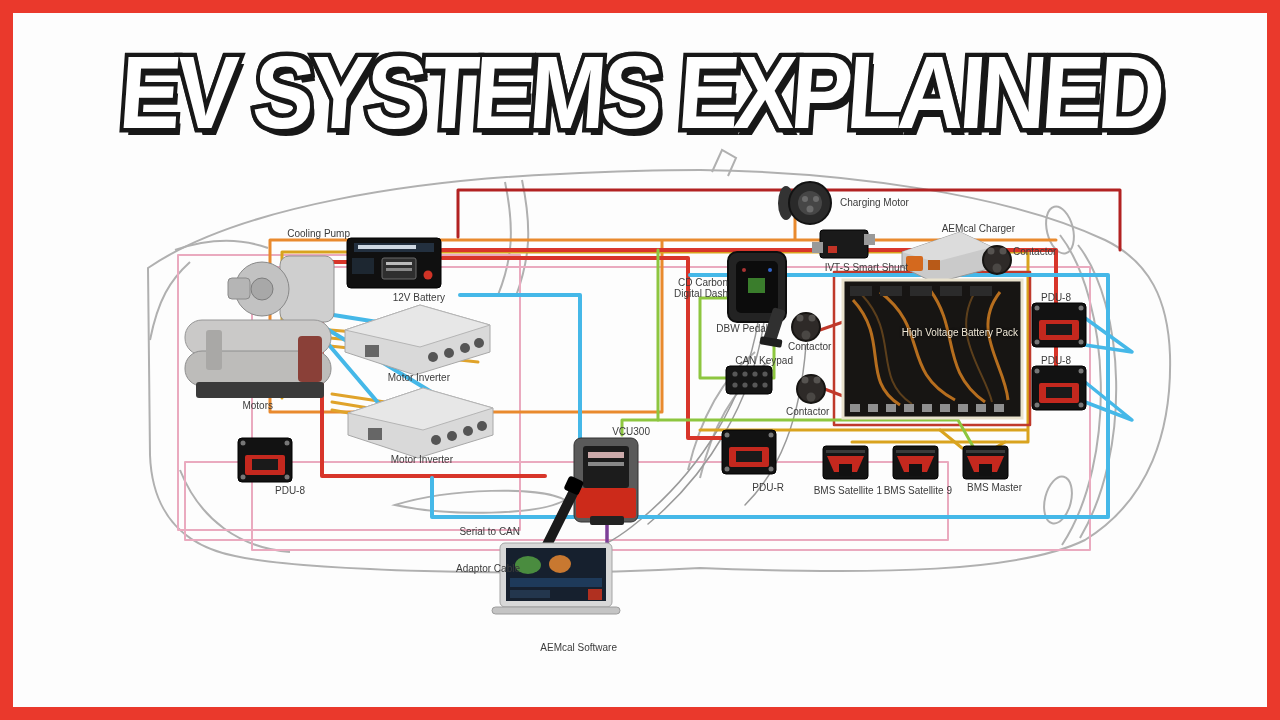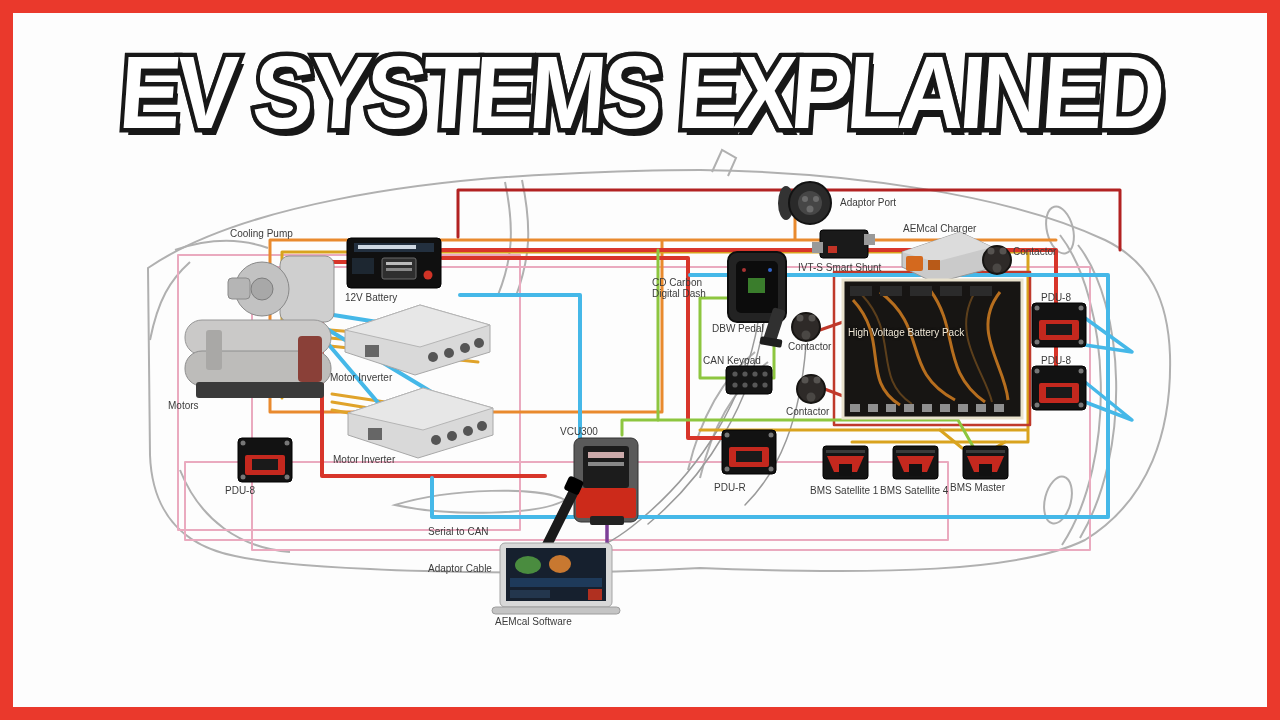--- a/index.html
+++ b/index.html
@@ -14,21 +14,21 @@
   .frame{position:absolute;inset:0;border:13px solid var(--frame);z-index:40;pointer-events:none}
   .title{position:absolute;left:0;right:0;top:40px;text-align:center;white-space:nowrap;
          font-weight:bold;font-size:92px;letter-spacing:-5px;color:#fff;z-index:5;
          transform:skewX(-4deg) scaleY(1.12);
          -webkit-text-stroke:8px #181818;paint-order:stroke fill;
          text-shadow:-3px -3px 0 #181818,3px -3px 0 #181818,-3px 3px 0 #181818,
                      3px 3px 0 #181818,5px 6px 0 #181818;}
   svg.diagram{position:absolute;left:0;top:0;z-index:2}
   .wire{fill:none;stroke-linejoin:round;stroke-linecap:round}
   .lbl{position:absolute;font-size:10px;line-height:1.05;color:var(--ink);
-       text-align:left;white-space:nowrap;z-index:6}
+       text-align:right;white-space:nowrap;z-index:6}
   .lbl.light{color:#efe7d6;text-shadow:0 0 3px #000}
   .lbl.left{text-align:left}
 </style>
 </head>
 <body>
 
 <div class="frame"></div>
 
 <div class="title">EV SYSTEMS EXPLAINED</div>
 
@@ -284,36 +284,36 @@
     <rect x="510" y="578" width="92" height="9" fill="#1e3a5a"></rect>
     <rect x="588" y="589" width="14" height="11" fill="#b03020"></rect>
     <rect x="510" y="590" width="40" height="8" fill="#23364d"></rect>
     <rect x="492" y="607" width="128" height="7" rx="3.5" fill="#c4c4c4" stroke="#9c9c9c"></rect>
   </g>
 </svg>
 
 <div class="lbl" style="left:230px;top:229px;width:120px">Cooling Pump</div>
 <div class="lbl" style="left:345px;top:293px;width:100px">12V Battery</div>
 <div class="lbl" style="left:330px;top:373px;width:120px">Motor Inverter</div>
-<div class="lbl" style="left:168px;top:401px;width:90px">Motors</div>
+<div class="lbl" style="left:183px;top:401px;width:90px">Motors</div>
 <div class="lbl" style="left:333px;top:455px;width:120px">Motor Inverter</div>
 <div class="lbl" style="left:225px;top:486px;width:80px">PDU-8</div>
-<div class="lbl left" style="left:840px;top:198px">Adaptor Port</div>
+<div class="lbl left" style="left:840px;top:198px">Charging Motor</div>
 <div class="lbl" style="left:903px;top:224px;width:112px">AEMcal Charger</div>
 <div class="lbl left" style="left:1013px;top:247px">Contactor</div>
 <div class="lbl" style="left:798px;top:263px;width:110px">IVT-S Smart Shunt</div>
 <div class="lbl" style="left:652px;top:278px;width:76px">CD Carbon</div>
 <div class="lbl" style="left:652px;top:289px;width:76px">Digital Dash</div>
 <div class="lbl" style="left:712px;top:324px;width:56px">DBW Pedal</div>
 <div class="lbl left" style="left:788px;top:342px">Contactor</div>
 <div class="lbl" style="left:703px;top:356px;width:90px">CAN Keypad</div>
 <div class="lbl left" style="left:786px;top:407px">Contactor</div>
 <div class="lbl light" style="left:848px;top:328px;width:170px">High Voltage Battery Pack</div>
 <div class="lbl left" style="left:1041px;top:293px">PDU-8</div>
 <div class="lbl left" style="left:1041px;top:356px">PDU-8</div>
 <div class="lbl" style="left:560px;top:427px;width:90px">VCU300</div>
 <div class="lbl" style="left:714px;top:483px;width:70px">PDU-R</div>
 <div class="lbl" style="left:810px;top:486px;width:72px">BMS Satellite 1</div>
-<div class="lbl" style="left:880px;top:486px;width:72px">BMS Satellite 4</div>
+<div class="lbl" style="left:880px;top:486px;width:72px">BMS Satellite 9</div>
 <div class="lbl" style="left:950px;top:483px;width:72px">BMS Master</div>
 <div class="lbl" style="left:428px;top:527px;width:92px">Serial to CAN</div>
 <div class="lbl" style="left:428px;top:564px;width:92px">Adaptor Cable</div>
-<div class="lbl" style="left:495px;top:617px;width:122px">AEMcal Software</div>
+<div class="lbl" style="left:495px;top:643px;width:122px">AEMcal Software</div>
 
 </body></html>

